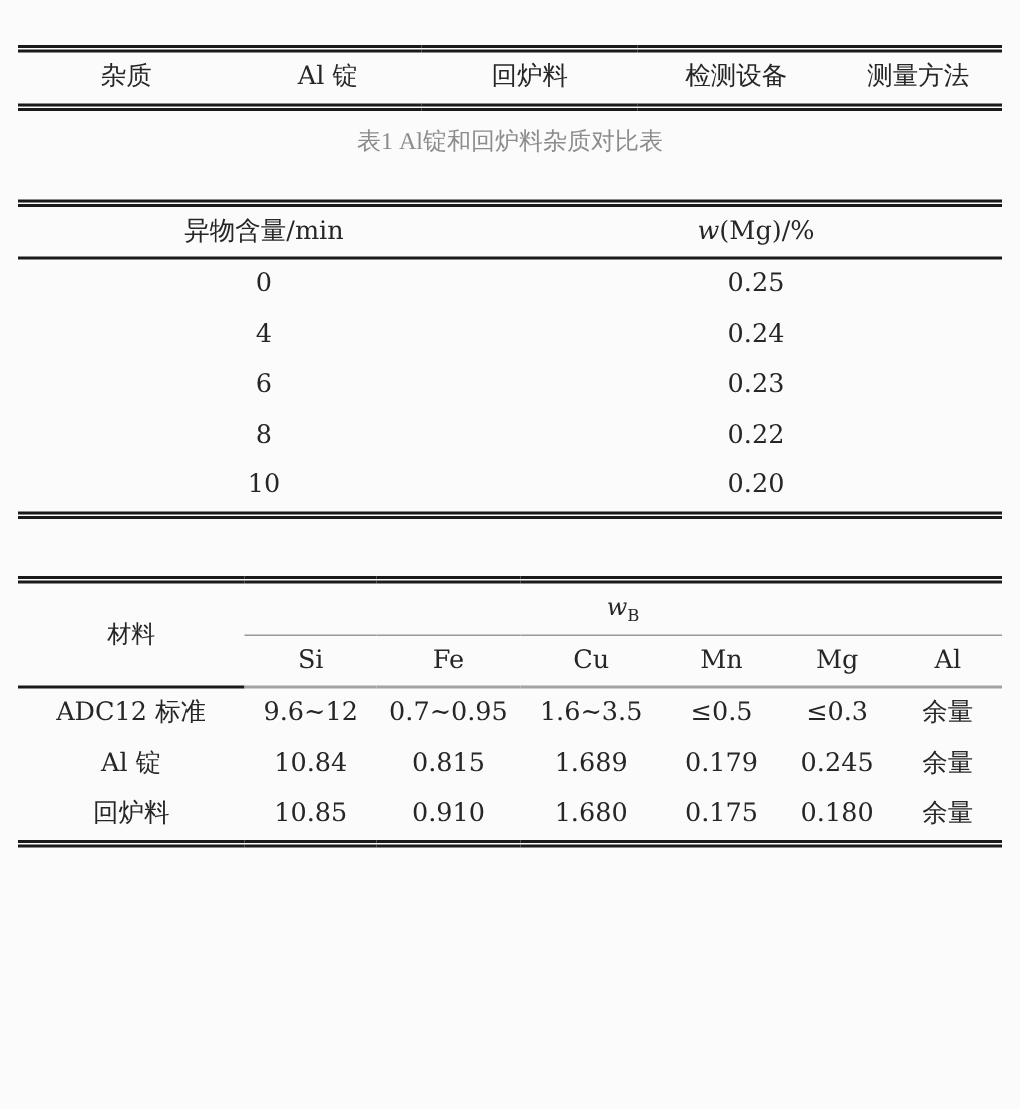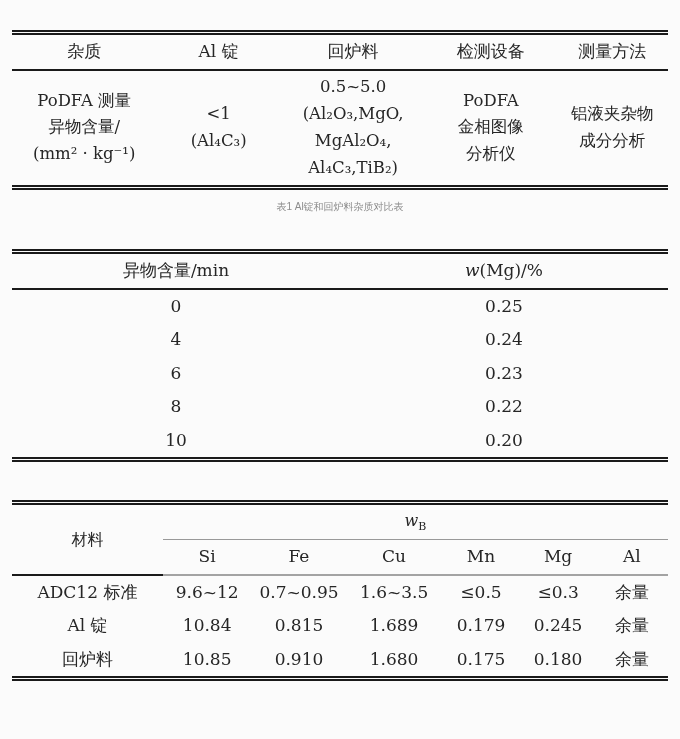--- a/index.html
+++ b/index.html
@@ -46,22 +46,22 @@
   .t3 .material-cell { border-bottom: 2px solid #1a1a1a; }
   .t3 tbody tr { height: 31px; }
 
   .italic-var { font-style: italic; }
   sub { font-size: 11px; }
 
   .caption {
     margin-top: 10px;
     height: 20px;
     text-align: center;
-    font-family: Liberation Sans, sans-serif;
-    font-size: 10px;
+    font-family: Liberation Serif, serif;
+    font-size: 16px;
     color: #8c8c8c;
   }
   .gap-a { margin-top: 29px; }
   .gap-b { margin-top: 38px; }
 </style>
 </head>
 <body>
 
 <div class="page">
 
@@ -76,36 +76,20 @@
     <thead>
       <tr>
         <th>杂质</th>
         <th>Al 锭</th>
         <th>回炉料</th>
         <th>检测设备</th>
         <th>测量方法</th>
       </tr>
     </thead>
     <tbody>
-      <tr class="r2">
-        <td>PoDFA 测量
-异物含量/
-(mm² · kg⁻¹)</td>
-        <td>&lt;1
-(Al₄C₃)</td>
-        <td>0.5~5.0
-(Al₂O₃,MgO,
-MgAl₂O₄,
-Al₄C₃,TiB₂)</td>
-        <td>PoDFA
-金相图像
-分析仪</td>
-        <td>铝液夹杂物
-成分分析</td>
-      </tr>
     </tbody>
   </table>
   <div class="caption">表1 Al锭和回炉料杂质对比表</div>
 
   <table class="t2 gap-a">
     <colgroup>
         <col style="width:50%">
         <col style="width:50%">
       </colgroup>
     <thead>

